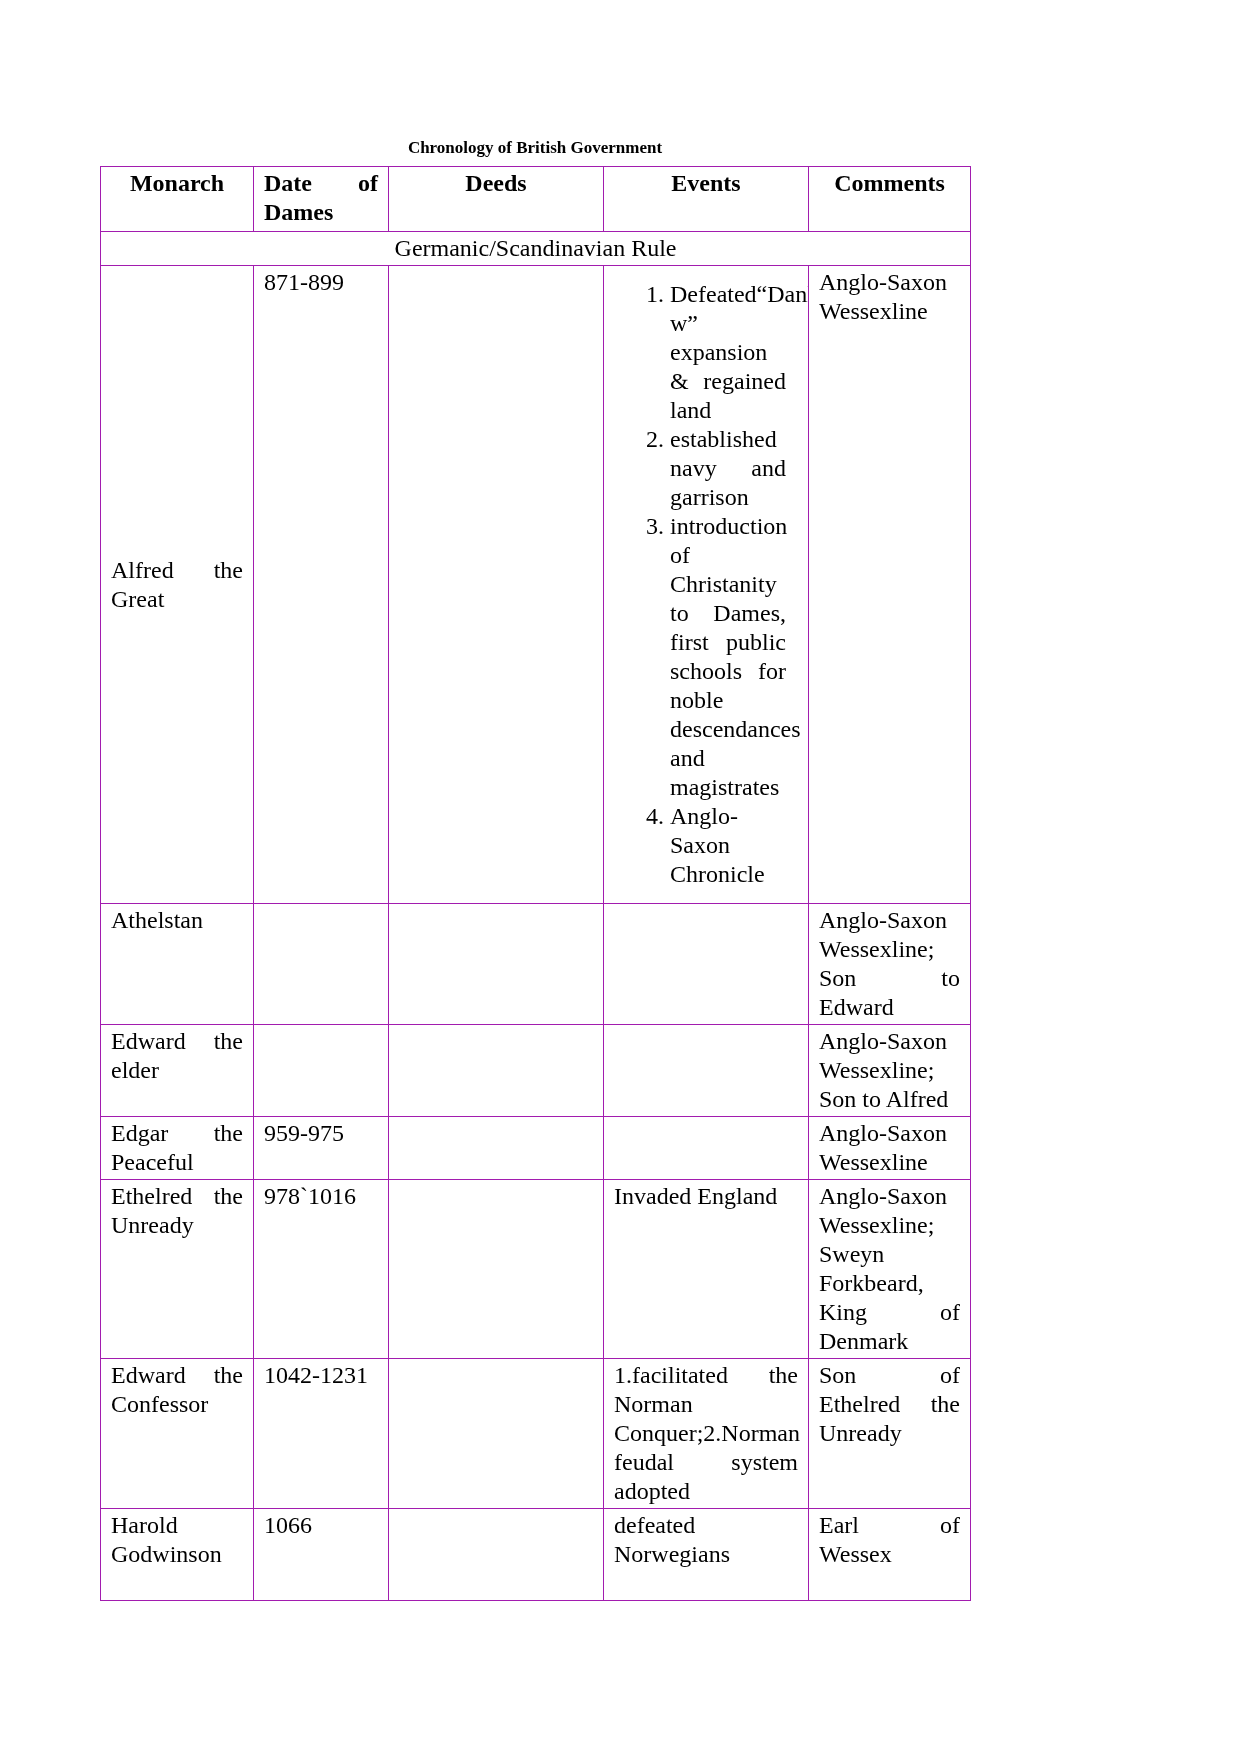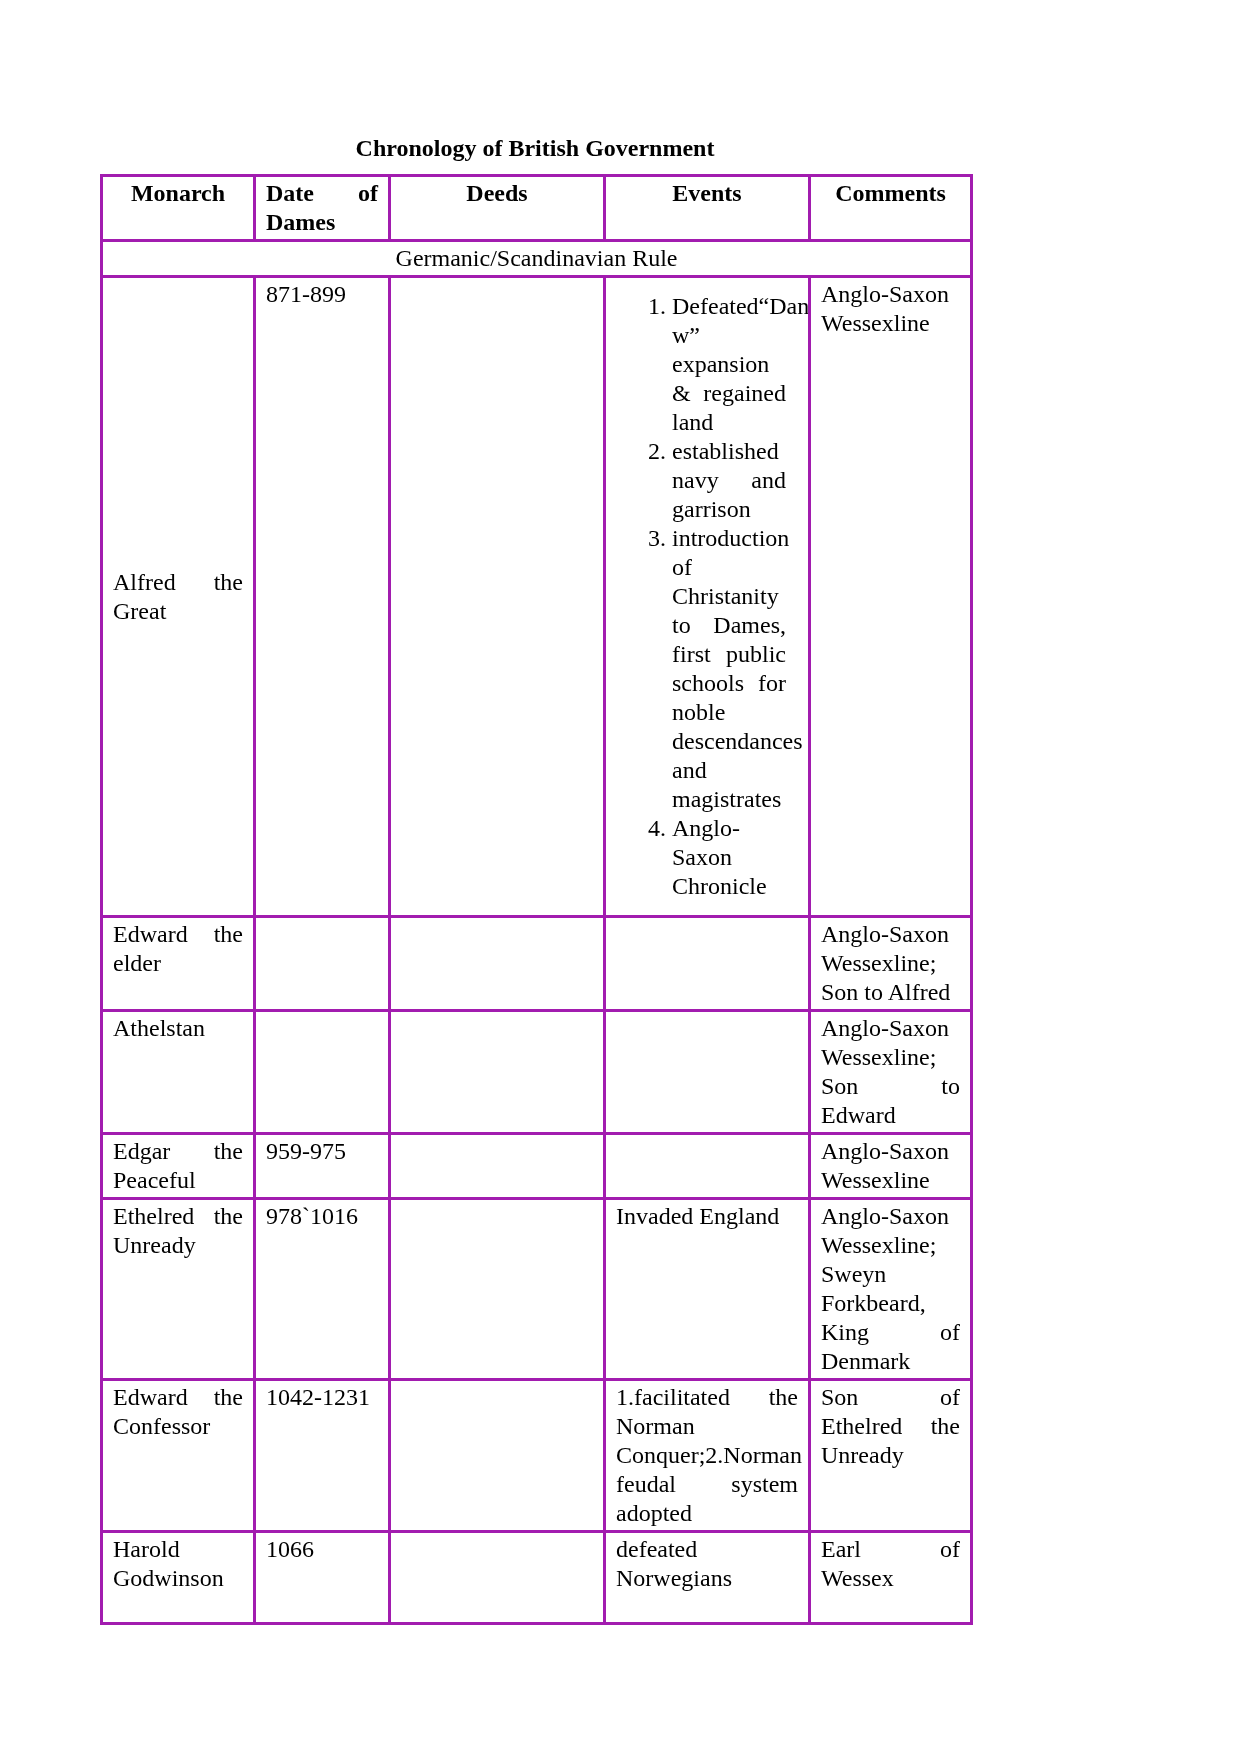--- a/index.html
+++ b/index.html
@@ -16,31 +16,31 @@
     top: 0; left: 0;
     width: 1240px;
     height: 1753px;
     padding-top: 134px;
     padding-left: 100px;
   }
   .doc-title {
     width: 870px;
     text-align: center;
     font-weight: bold;
-    font-size: 24px;
+    font-size: 17px;
     line-height: 28px;
-    margin-bottom: 12px;
+    margin-bottom: 4px;
   }
   table.chrono {
     border-collapse: collapse;
     table-layout: fixed;
     width: 870px;
   }
   table.chrono td, table.chrono th {
-    border: 3px solid #a21caf;
+    border: 1px solid #a21caf;
     vertical-align: top;
     padding: 2px 10px;
     font-size: 24px;
     line-height: 29px;
     overflow: hidden;
   }
   table.chrono th { font-weight: bold; }
   .ta-center { text-align: center; }
   .ta-justify { text-align: justify; }
   .va-middle { vertical-align: middle !important; }
@@ -95,33 +95,33 @@
           <li>Defeated“Danla w” expansion &amp; regained land</li>
           <li>established navy and garrison</li>
           <li>introduction of Christanity to Dames, first public schools for noble descendances and magistrates</li>
           <li>Anglo-Saxon Chronicle</li>
         </ol>
       </td>
       <td class="ta-justify">Anglo-Saxon Wessexline</td>
     </tr>
 
     <tr>
+      <td class="ta-justify">Athelstan</td>
+      <td class="ta-justify"></td>
+      <td class="ta-justify"></td>
+      <td class="ta-justify"></td>
+      <td class="ta-justify">Anglo-Saxon Wessexline; Son to Edward</td>
+    </tr>
+
+    <tr>
       <td class="ta-justify">Edward the elder</td>
       <td class="ta-justify"></td>
       <td class="ta-justify"></td>
       <td class="ta-justify"></td>
       <td class="ta-justify">Anglo-Saxon Wessexline; Son to Alfred</td>
-    </tr>
-
-    <tr>
-      <td class="ta-justify">Athelstan</td>
-      <td class="ta-justify"></td>
-      <td class="ta-justify"></td>
-      <td class="ta-justify"></td>
-      <td class="ta-justify">Anglo-Saxon Wessexline; Son to Edward</td>
     </tr>
 
     <tr>
       <td class="ta-justify">Edgar the Peaceful</td>
       <td class="ta-justify">959-975</td>
       <td class="ta-justify"></td>
       <td class="ta-justify"></td>
       <td class="ta-justify">Anglo-Saxon Wessexline</td>
     </tr>
 

